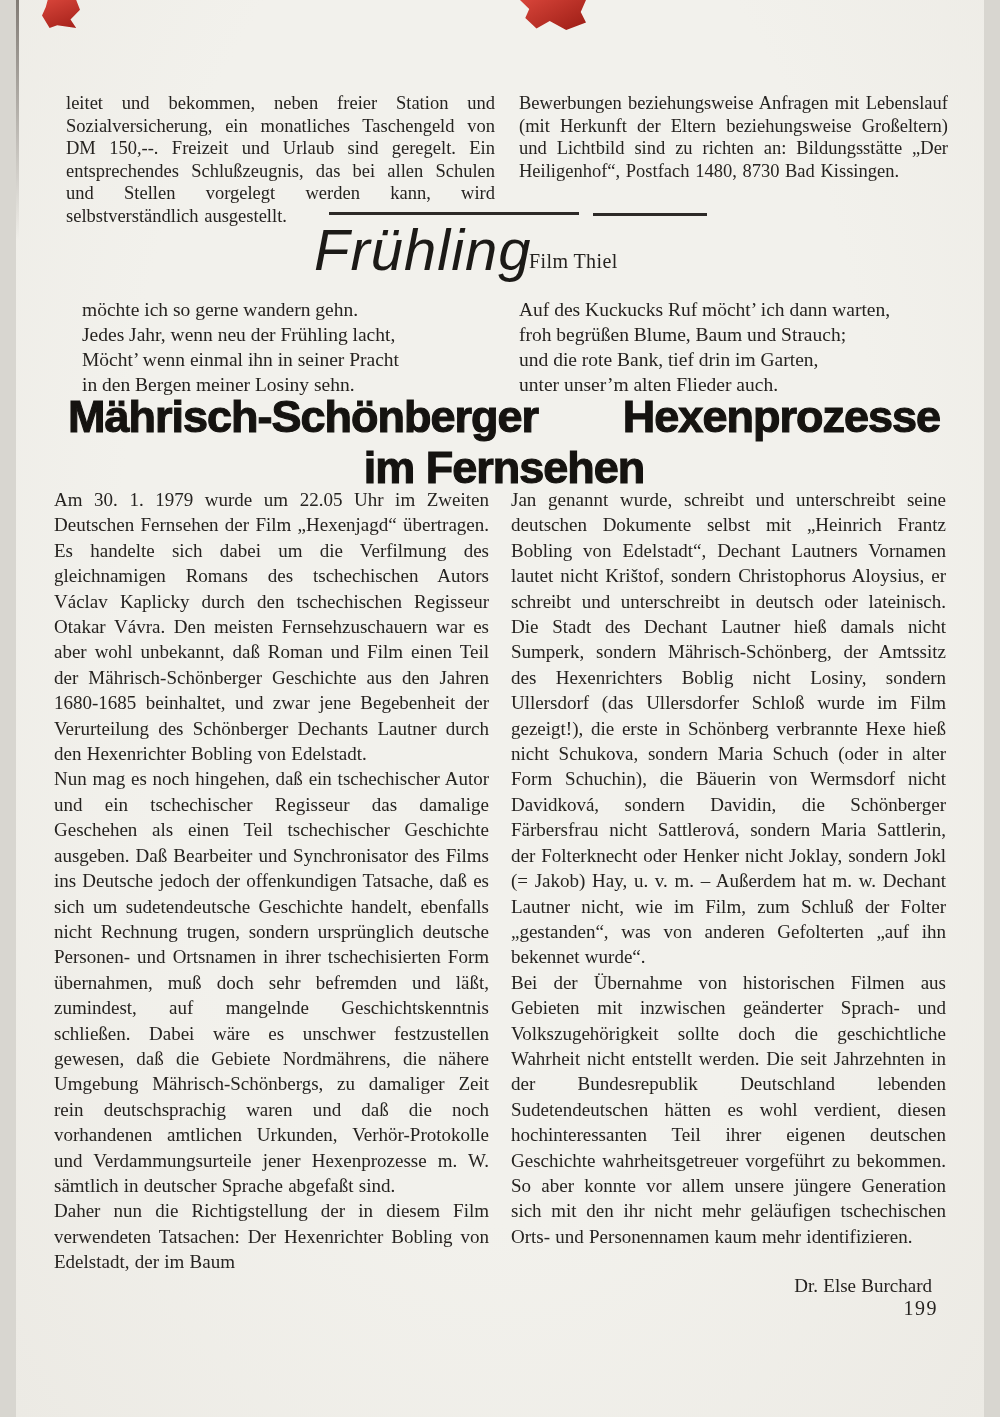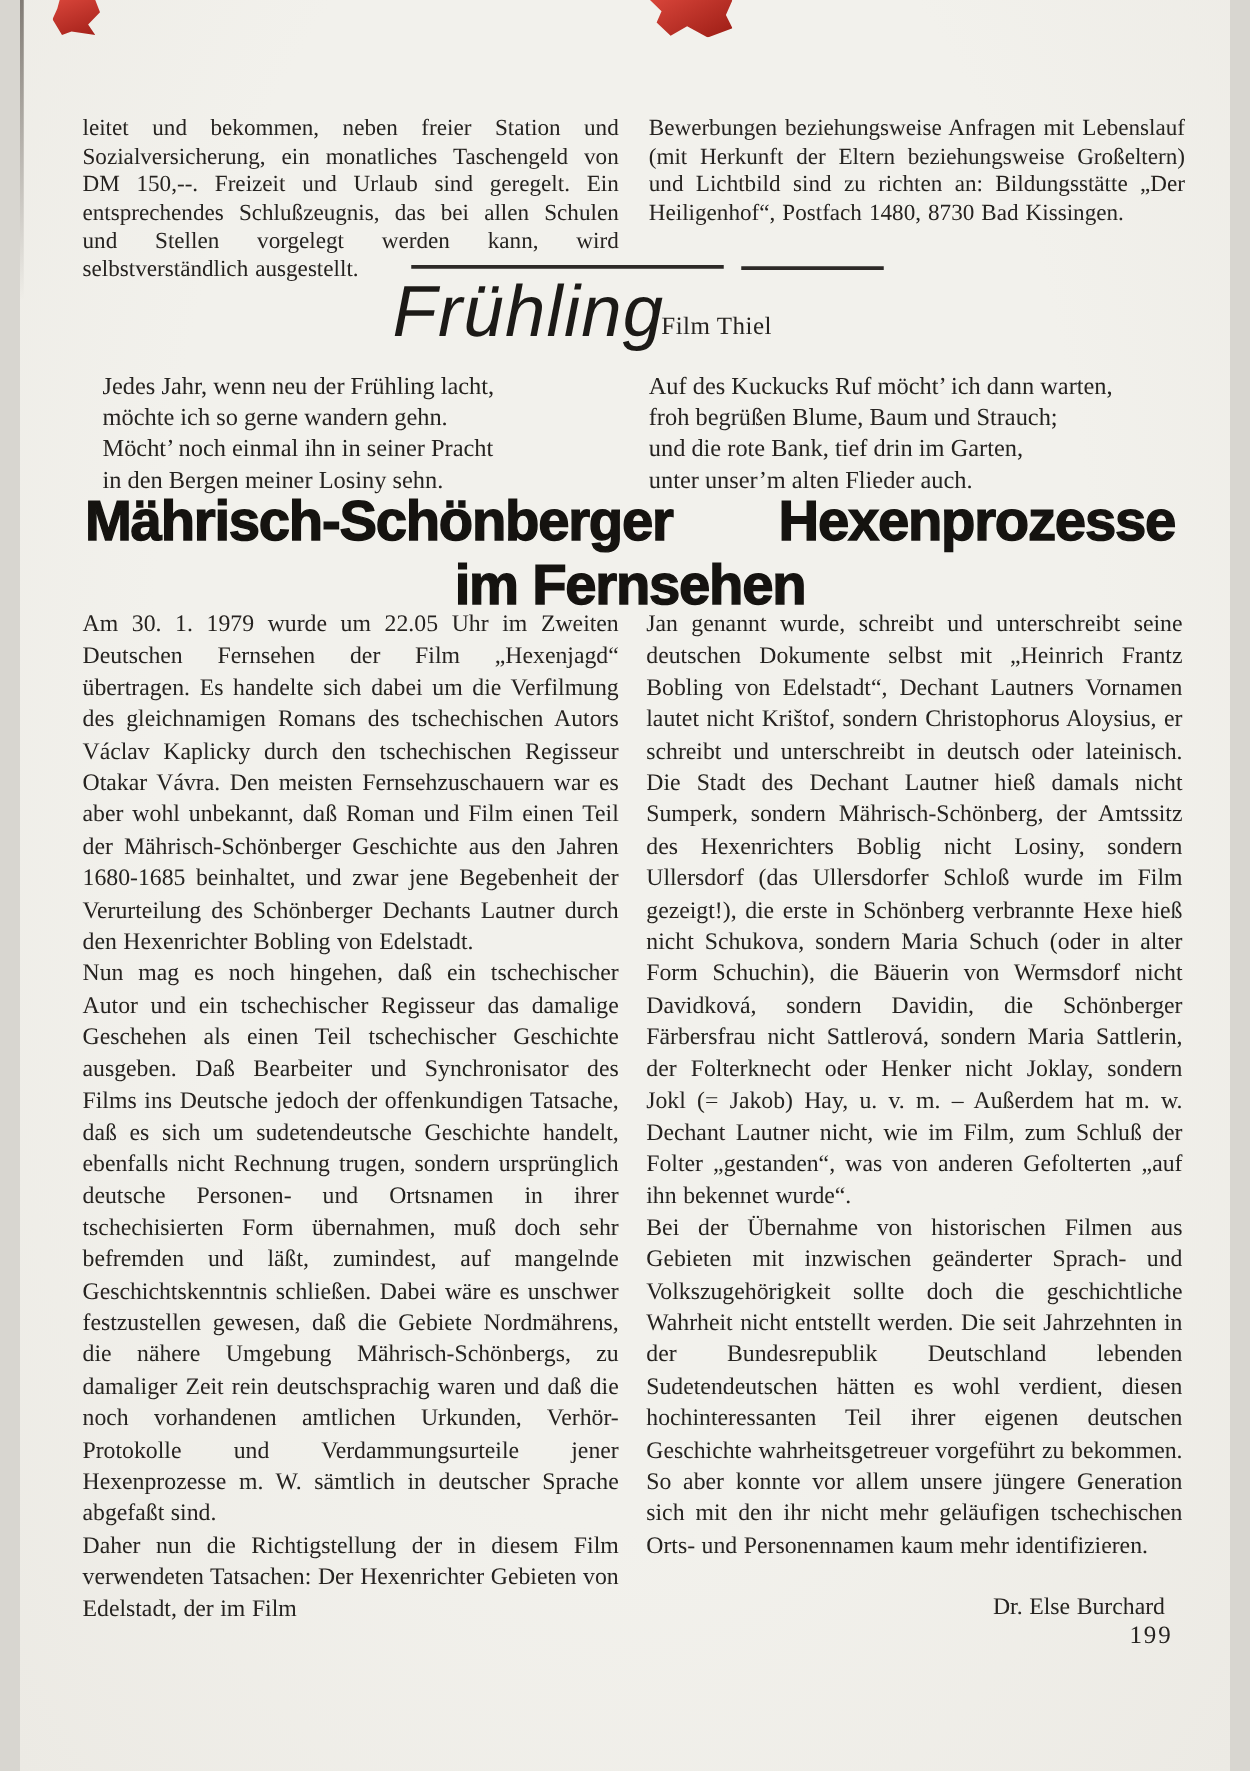--- a/index.html
+++ b/index.html
@@ -77,21 +77,21 @@
   .headline-line2 {
     text-align: center;
     font-family: "Liberation Sans", sans-serif;
     font-weight: bold; font-size: 45px; letter-spacing: -1px;
     -webkit-text-stroke: 1.1px #151310;
     line-height: 50px;
   }
 
   
   .article-columns {
-    position: absolute; top: 487px; left: 50px; right: 38px;
+    position: absolute; top: 487px; left: 38px; right: 38px;
     display: grid; grid-template-columns: 1fr 1fr; column-gap: 22px;
   }
   .article-columns p {
     font-size: 19px; line-height: 25.4px;
     text-align: justify; hyphens: auto; word-spacing: .5px;
   }
   .signature {
     text-align: right !important;
     padding-right: 14px; margin-top: 24px;
     hyphens: none !important;
@@ -118,23 +118,23 @@
     <span class="divider-seg seg2"></span>
   </div>
 
   <section class="poem-header">
     <h2 class="poem-title">Frühling</h2>
     <span class="poem-author">Film Thiel</span>
   </section>
 
   <section class="poem-body">
     <div class="stanza stanza-left">
+      <div class="poem-line">möchte ich so gerne wandern gehn.</div>
       <div class="poem-line">Jedes Jahr, wenn neu der Frühling lacht,</div>
-      <div class="poem-line">möchte ich so gerne wandern gehn.</div>
-      <div class="poem-line">Möcht’ noch einmal ihn in seiner Pracht</div>
+      <div class="poem-line">Möcht’ wenn einmal ihn in seiner Pracht</div>
       <div class="poem-line">in den Bergen meiner Losiny sehn.</div>
     </div>
     <div class="stanza stanza-right">
       <div class="poem-line">Auf des Kuckucks Ruf möcht’ ich dann warten,</div>
       <div class="poem-line">froh begrüßen Blume, Baum und Strauch;</div>
       <div class="poem-line">und die rote Bank, tief drin im Garten,</div>
       <div class="poem-line">unter unser’m alten Flieder auch.</div>
     </div>
   </section>
 
@@ -143,21 +143,21 @@
       <span>Mährisch-Schönberger</span>
       <span>Hexenprozesse</span>
     </div>
     <div class="headline-line2">im Fernsehen</div>
   </header>
 
   <section class="article-columns">
     <div class="col">
       <p>Am 30. 1. 1979 wurde um 22.05 Uhr im Zweiten Deutschen Fernsehen der Film „Hexenjagd“ übertragen. Es handelte sich dabei um die Verfilmung des gleichnamigen Romans des tschechischen Autors Václav Kaplicky durch den tschechischen Regisseur Otakar Vávra. Den meisten Fernsehzuschauern war es aber wohl unbekannt, daß Roman und Film einen Teil der Mährisch-Schönberger Geschichte aus den Jahren 1680-1685 beinhaltet, und zwar jene Begebenheit der Verurteilung des Schönberger Dechants Lautner durch den Hexenrichter Bobling von Edelstadt.</p>
       <p>Nun mag es noch hingehen, daß ein tschechischer Autor und ein tschechischer Regisseur das damalige Geschehen als einen Teil tschechischer Geschichte ausgeben. Daß Bearbeiter und Synchronisator des Films ins Deutsche jedoch der offenkundigen Tatsache, daß es sich um sudetendeutsche Geschichte handelt, ebenfalls nicht Rechnung trugen, sondern ursprünglich deutsche Personen- und Ortsnamen in ihrer tschechisierten Form übernahmen, muß doch sehr befremden und läßt, zumindest, auf mangelnde Geschichtskenntnis schließen. Dabei wäre es unschwer festzustellen gewesen, daß die Gebiete Nordmährens, die nähere Umgebung Mährisch-Schönbergs, zu damaliger Zeit rein deutschsprachig waren und daß die noch vorhandenen amtlichen Urkunden, Verhör-Protokolle und Verdammungsurteile jener Hexenprozesse m. W. sämtlich in deutscher Sprache abgefaßt sind.</p>
-      <p>Daher nun die Richtigstellung der in diesem Film verwendeten Tatsachen: Der Hexenrichter Gebieten von Edelstadt, der im Film</p>
+      <p>Daher nun die Richtigstellung der in diesem Film verwendeten Tatsachen: Der Hexenrichter Bobling von Edelstadt, der im Baum</p>
     </div>
     <div class="col">
       <p>Jan genannt wurde, schreibt und unterschreibt seine deutschen Dokumente selbst mit „Heinrich Frantz Bobling von Edelstadt“, Dechant Lautners Vornamen lautet nicht Krištof, sondern Christophorus Aloysius, er schreibt und unterschreibt in deutsch oder lateinisch. Die Stadt des Dechant Lautner hieß damals nicht Sumperk, sondern Mährisch-Schönberg, der Amtssitz des Hexenrichters Boblig nicht Losiny, sondern Ullersdorf (das Ullersdorfer Schloß wurde im Film gezeigt!), die erste in Schönberg verbrannte Hexe hieß nicht Schukova, sondern Maria Schuch (oder in alter Form Schuchin), die Bäuerin von Wermsdorf nicht Davidková, sondern Davidin, die Schönberger Färbersfrau nicht Sattlerová, sondern Maria Sattlerin, der Folterknecht oder Henker nicht Joklay, sondern Jokl (= Jakob) Hay, u. v. m. – Außerdem hat m. w. Dechant Lautner nicht, wie im Film, zum Schluß der Folter „gestanden“, was von anderen Gefolterten „auf ihn bekennet wurde“.</p>
       <p>Bei der Übernahme von historischen Filmen aus Gebieten mit inzwischen geänderter Sprach- und Volkszugehörigkeit sollte doch die geschichtliche Wahrheit nicht entstellt werden. Die seit Jahrzehnten in der Bundesrepublik Deutschland lebenden Sudetendeutschen hätten es wohl verdient, diesen hochinteressanten Teil ihrer eigenen deutschen Geschichte wahrheitsgetreuer vorgeführt zu bekommen. So aber konnte vor allem unsere jüngere Generation sich mit den ihr nicht mehr geläufigen tschechischen Orts- und Personennamen kaum mehr identifizieren.</p>
       <p class="signature">Dr. Else Burchard</p>
     </div>
   </section>
 
   <div class="page-number">199</div>
 

